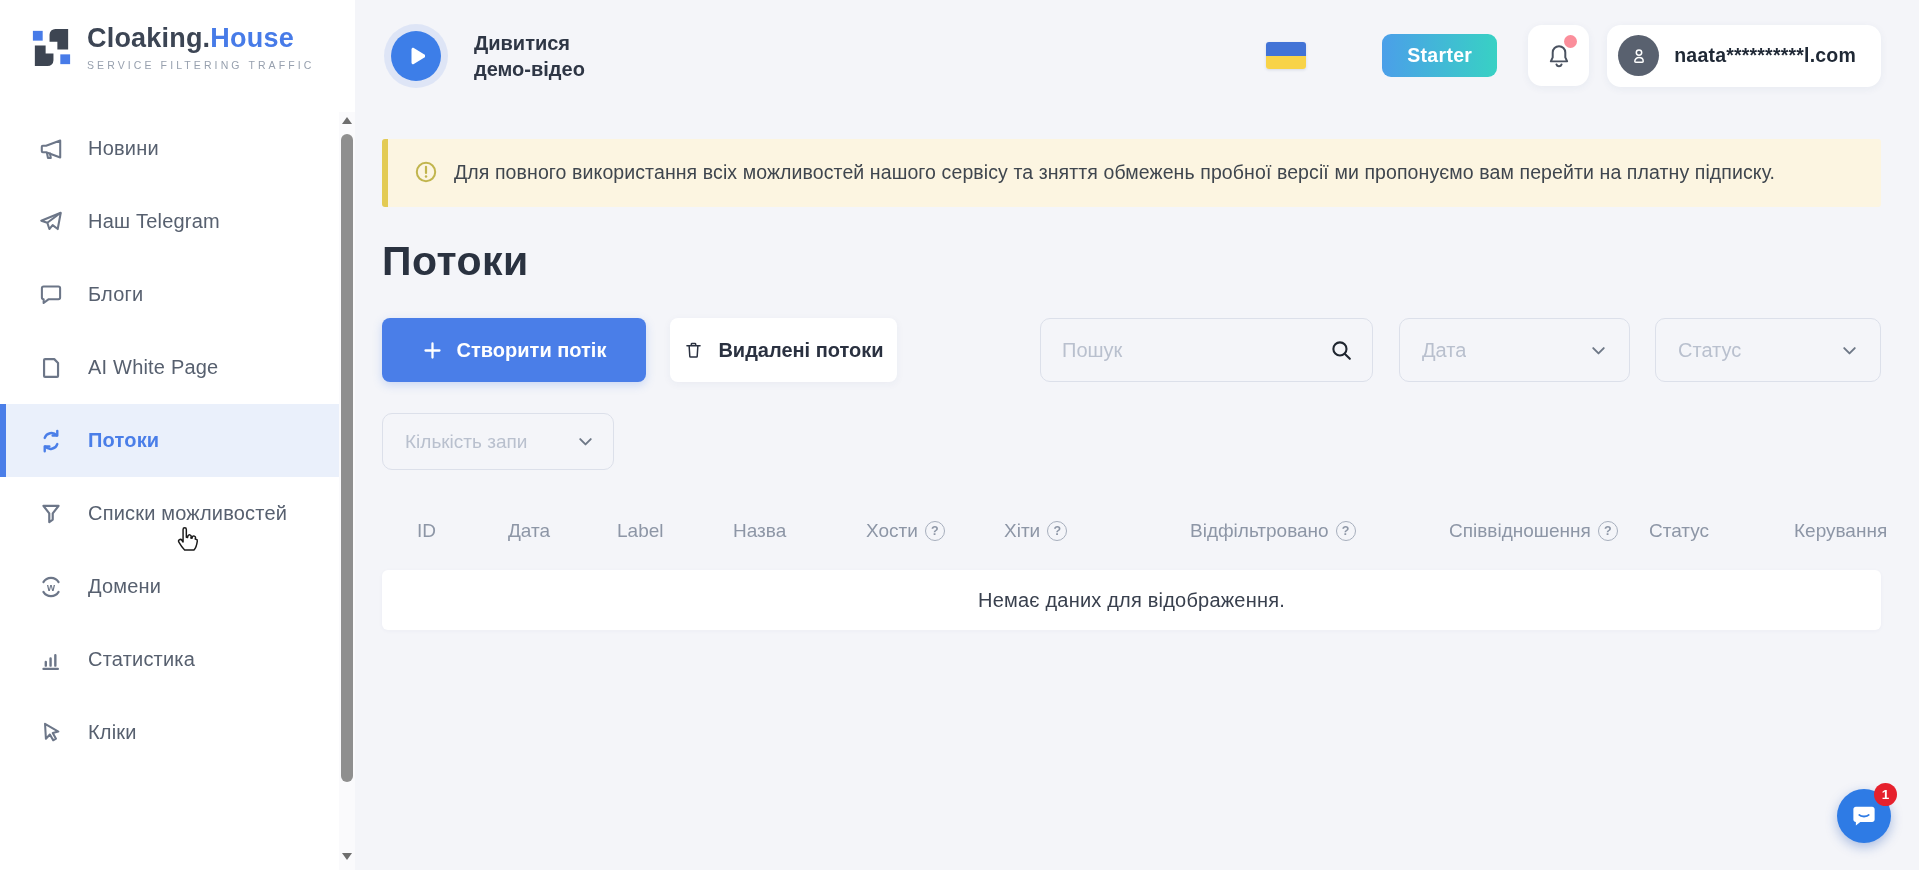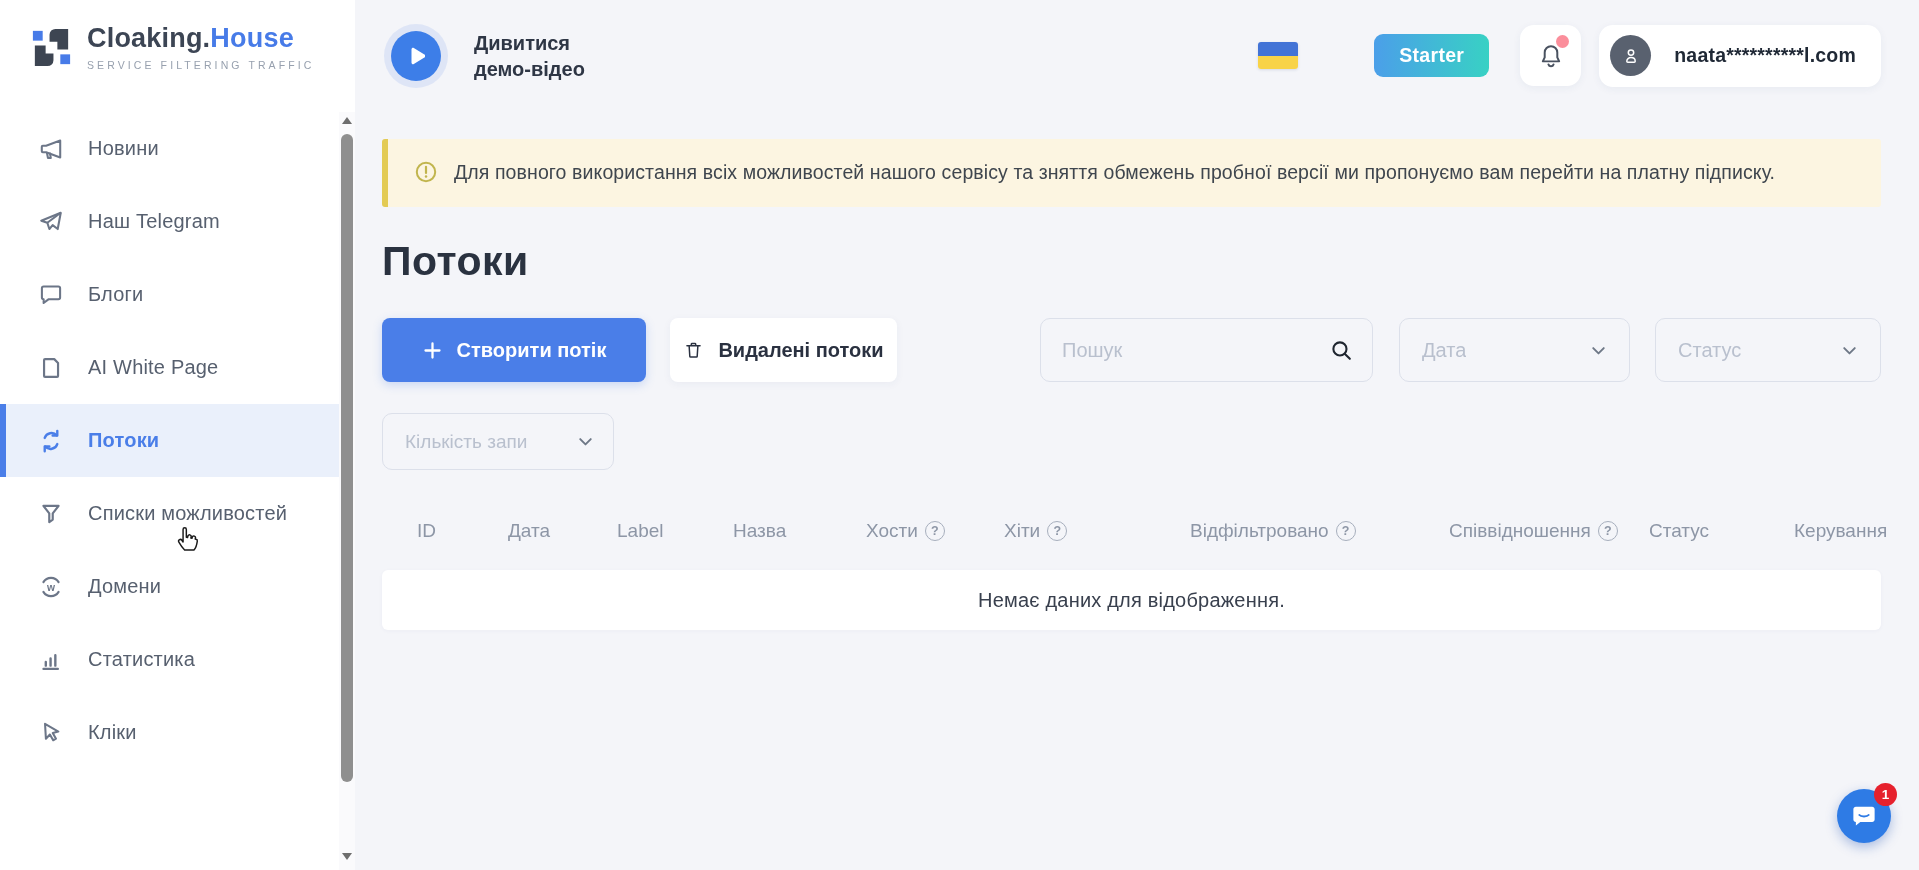--- a/index.html
+++ b/index.html
@@ -42,21 +42,21 @@
   .play-btn { width:50px; height:50px; border-radius:50%; background:#3D7EE8; display:flex; align-items:center; justify-content:center; }
   .demo-label { margin-left:26px; font-size:20px; line-height:26px; font-weight:700; color:#2E3645; width:130px; }
   .top-right { margin-left:auto; display:flex; align-items:center; }
   .flag { width:40px; height:27px; border-radius:3px; overflow:hidden; cursor:pointer; box-shadow:0 1px 3px rgba(40,60,120,.15); }
   .flag .f-top { height:14px; background:#4273D6; }
   .flag .f-bottom { height:13px; background:#F8D348; }
   .plan-badge { margin-left:76px; height:43px; padding:0 25px; border-radius:9px; background:linear-gradient(90deg,#4B9FE9,#38D1C4); color:#fff; font-size:19.5px; font-weight:700; display:flex; align-items:center; cursor:pointer; letter-spacing:.3px; }
   .bell-card { margin-left:31px; width:61px; height:61px; background:#fff; border-radius:14px; position:relative; display:flex; align-items:center; justify-content:center; cursor:pointer; box-shadow:0 2px 8px rgba(40,60,120,.06); }
   .bell-card svg { width:28px; height:28px; color:#4A5260; }
   .bell-dot { position:absolute; top:10px; right:12px; width:13px; height:13px; border-radius:50%; background:#FB8E9B; }
-  .user-pill { margin-left:18px; height:62px; background:#fff; border-radius:14px; display:flex; align-items:center; padding:0 25px 0 11px; cursor:pointer; box-shadow:0 2px 8px rgba(40,60,120,.06);gap:8px; }
+  .user-pill { margin-left:18px; height:62px; background:#fff; border-radius:14px; display:flex; align-items:center; padding:0 25px 0 11px; cursor:pointer; box-shadow:0 2px 8px rgba(40,60,120,.06); }
   .avatar { width:41px; height:41px; border-radius:50%; background:#59616F; display:flex; align-items:center; justify-content:center; }
   .avatar svg { width:24px; height:24px; }
   .user-email { margin-left:15px; font-size:19.5px; font-weight:700; color:#1F2835; letter-spacing:.2px; }
 
   .banner { position:relative; margin-top:28px; background:#FCF5E1; border-left:6px solid #E3CB54; border-radius:3px; padding:20px 60px 22px 66px; }
   .banner .warn { position:absolute; left:26px; top:21px; width:24px; height:24px; color:#C1B54D; }
   .banner .msg { font-size:19.5px; color:#3F464E; line-height:26px; letter-spacing:.1px; max-width:1365px; font-weight:400; }
   .banner .lnk { display:inline-block; margin-top:15px; color:#6F9BEB; font-size:19.5px; cursor:pointer; text-decoration:none; }
 
   .page-title { margin-top:31px; font-size:41px; font-weight:800; color:#2A3240; letter-spacing:.5px; }

